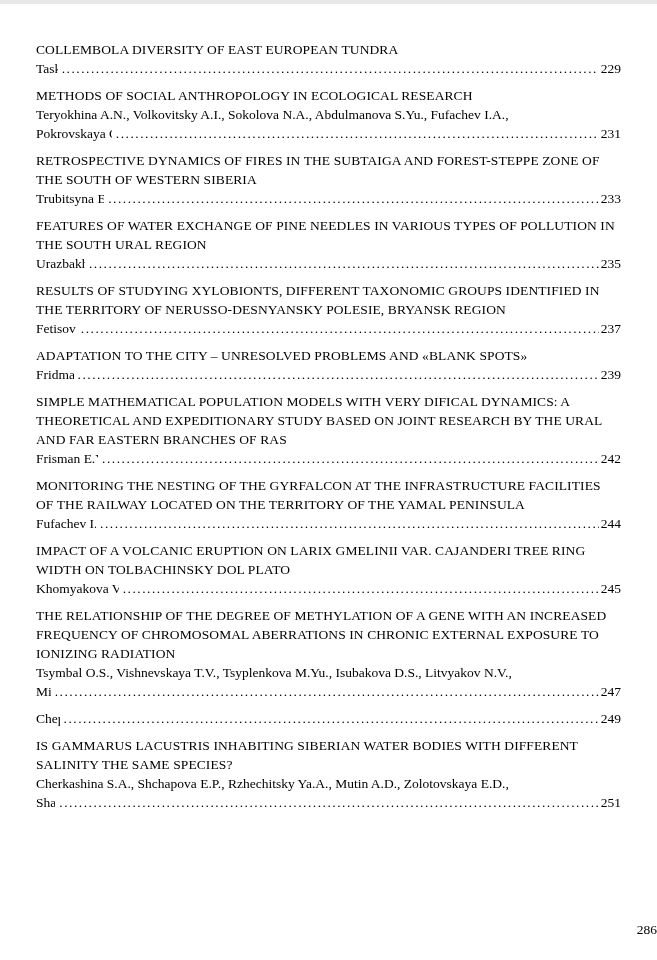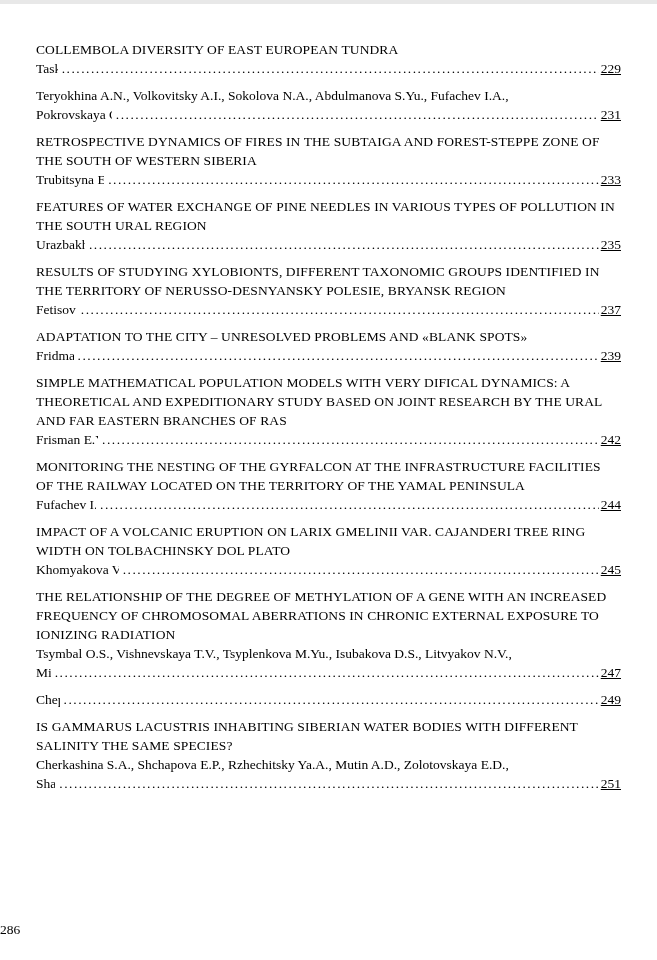--- a/index.html
+++ b/index.html
@@ -43,46 +43,46 @@
   .leader {
     flex: 1 1 auto;
     min-width: 12px;
     overflow: hidden;
     white-space: nowrap;
     letter-spacing: 1.5px;
     margin: 0 2px 0 4px;
   }
   .pageno {
     flex: 0 0 auto;
-    text-decoration: underline;
   }
   .footer {
     position: absolute;
     left: 0;
     right: 0;
     bottom: 26px;
-    text-align: left;
+    text-align: right;
     font-size: 13.5px;
   }
   .italic { }
 </style>
 </head>
 <body>
 
 <div class="page">
   <div class="toc-list">
       <div class="entry">
         <div class="title"><span>COLLEMBOLA DIVERSITY OF EAST EUROPEAN TUNDRA</span></div>
         <div class="authors-line">
           <span class="authors-text">Taskaeva A.A.</span>
           <span class="leader">................................................................................................................................................................................................................................................................................................................................................................................................................</span>
           <span class="pageno">229</span>
         </div>
       </div>
       <div class="entry">
+        <div class="title"><span>METHODS OF SOCIAL ANTHROPOLOGY IN ECOLOGICAL RESEARCH</span></div>
         <div class="authors-line">
           <span class="authors-text">Teryokhina A.N., Volkovitsky A.I., Sokolova N.A., Abdulmanova S.Yu., Fufachev I.A.,</span>
         </div>
         <div class="authors-line">
           <span class="authors-text">Pokrovskaya O.B., Krasheninnikova O.V., Sokolov A.A.</span>
           <span class="leader">................................................................................................................................................................................................................................................................................................................................................................................................................</span>
           <span class="pageno">231</span>
         </div>
       </div>
       <div class="entry">

